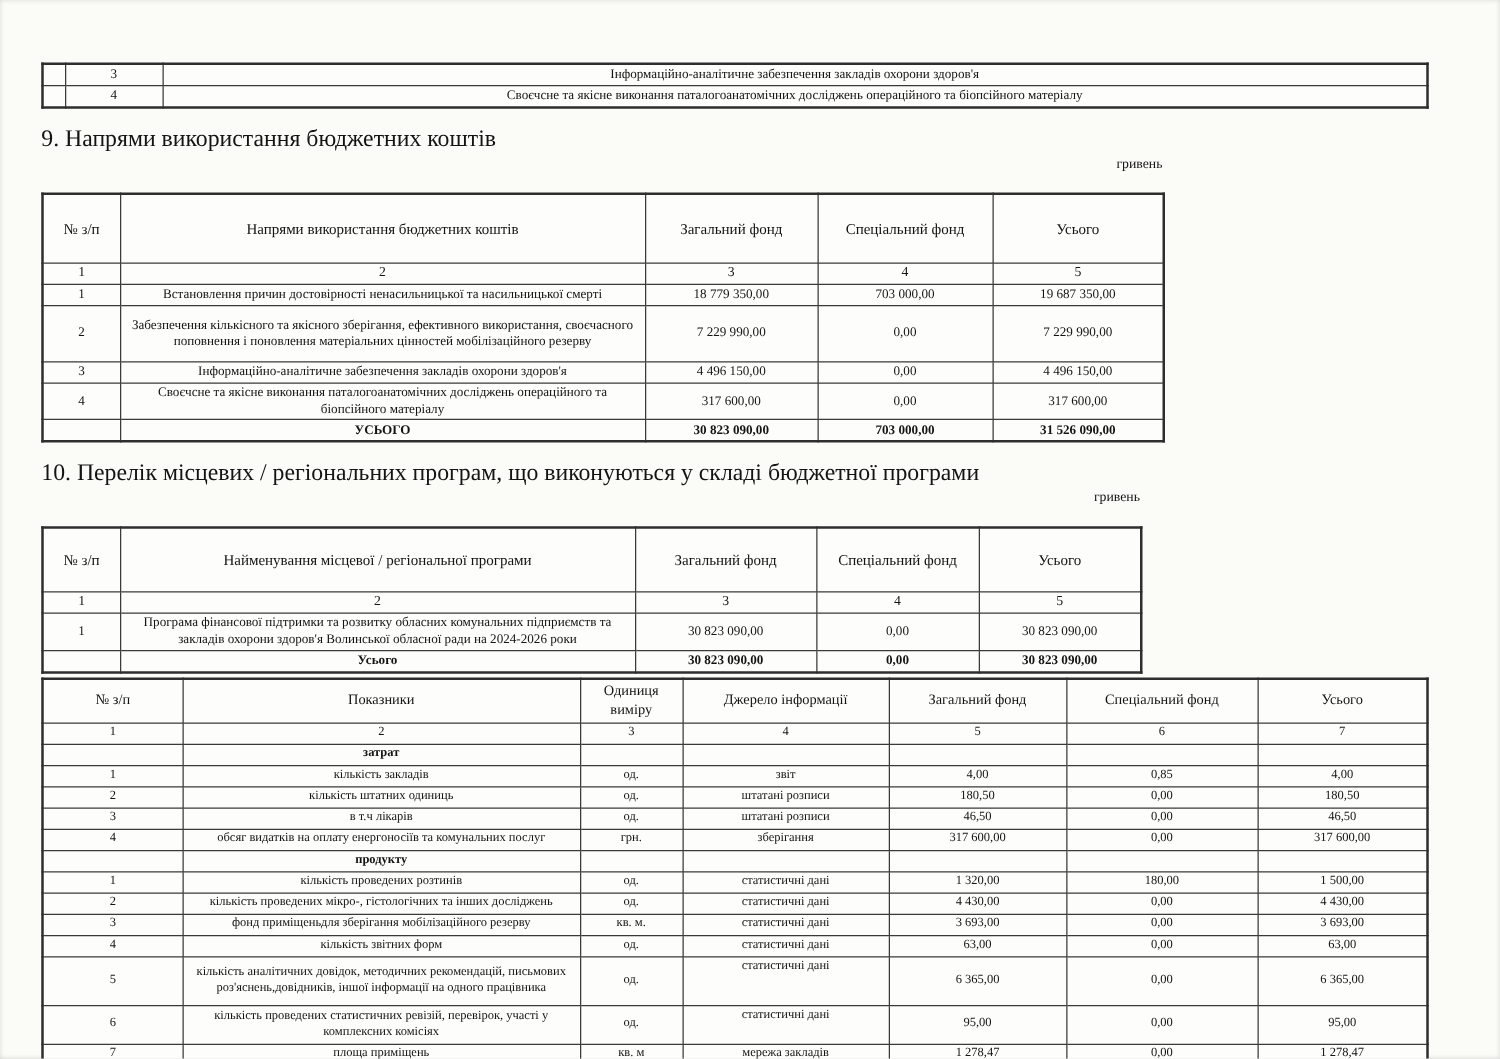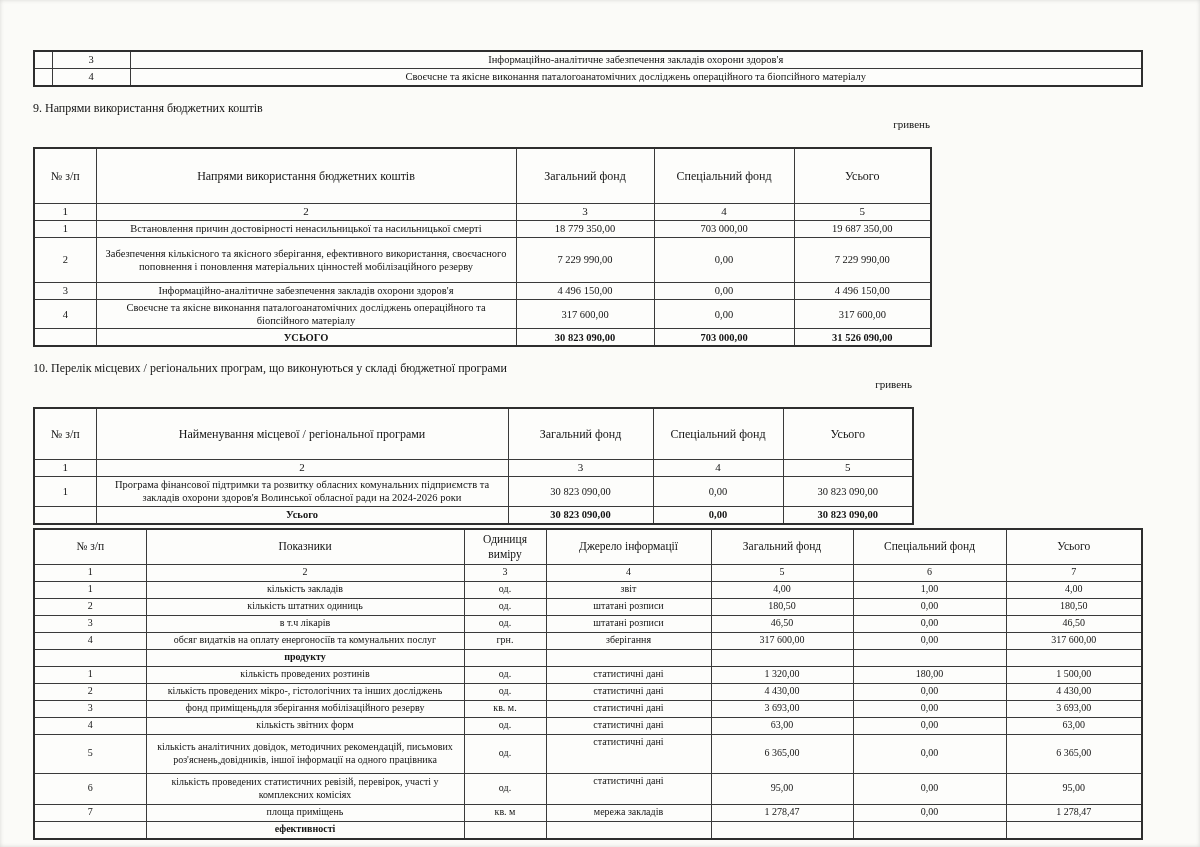--- a/index.html
+++ b/index.html
@@ -11,21 +11,21 @@
   }
   .inner { padding:50px 0 0 33px; }
   table { border-collapse:collapse; table-layout:fixed; background:#fdfdfb; }
   table.bordered { border:2px solid #2e2e2e; }
   td { border:1px solid #3a3a3a; padding:1px 4px; text-align:center; vertical-align:middle;
        font-size:10.5px; line-height:1.25; overflow:hidden; }
   td.name { text-align:center; }
   td.hdr { font-size:12px; }
   .t-top { width:1108px; }
   .t-top td { font-size:10.5px; height:14px; }
-  .sec-title { font-size:12px; margin-top:14px; }
+  .sec-title { font-size:19px; margin-top:14px; }
   .currency { font-size:11px; text-align:right; margin-top:2px; margin-bottom:17px; }
   .w897 { width:897px; }
   .w879 { width:879px; }
   .t9 { width:897px; }
   .t10 { width:879px; }
   .t11 { width:1108px; margin-top:3px; }
   .t11 td { font-size:10px; padding:1px 3px; }
   .t11 td.hdr { font-size:11.5px; }
   .h52 { height:52px; }
   .h48 { height:48px; }
@@ -193,26 +193,35 @@
         <td class="colnum">1</td>
         <td class="colnum">2</td>
         <td class="colnum">3</td>
         <td class="colnum">4</td>
         <td class="colnum">5</td>
         <td class="colnum">6</td>
         <td class="colnum">7</td>
       </tr>
 
       <tr>
+        <td class="h14"></td>
+        <td class="bold">затрат</td>
+        <td></td>
+        <td></td>
+        <td></td>
+        <td></td>
+        <td></td>
+      </tr>
+      <tr>
         <td class="h14">1</td>
         <td>кількість закладів</td>
         <td>од.</td>
         <td>звіт</td>
         <td>4,00</td>
-        <td>1,00</td>
+        <td>0,85</td>
         <td>4,00</td>
       </tr>
       <tr>
         <td class="h14">2</td>
         <td>кількість штатних одиниць</td>
         <td>од.</td>
         <td>штатані розписи</td>
         <td>180,50</td>
         <td>0,00</td>
         <td>180,50</td>

